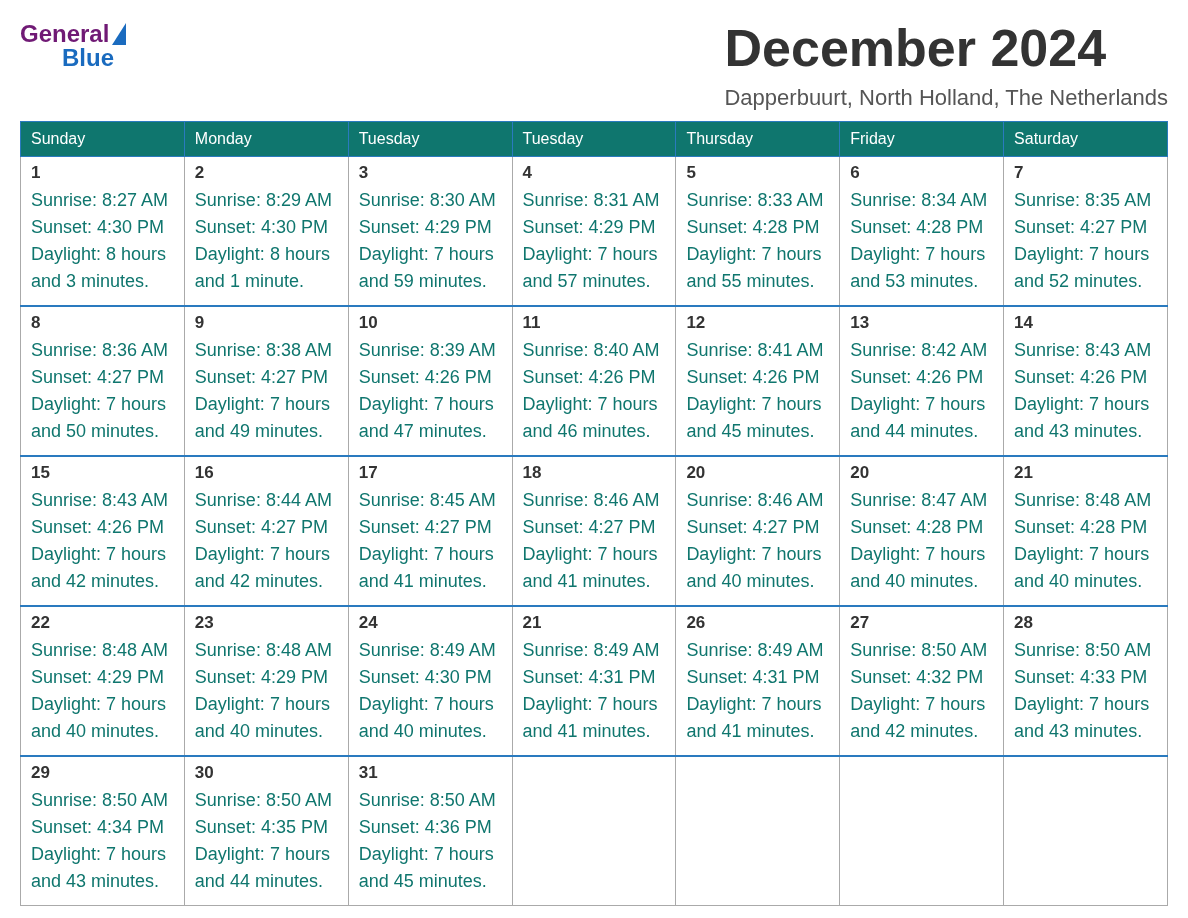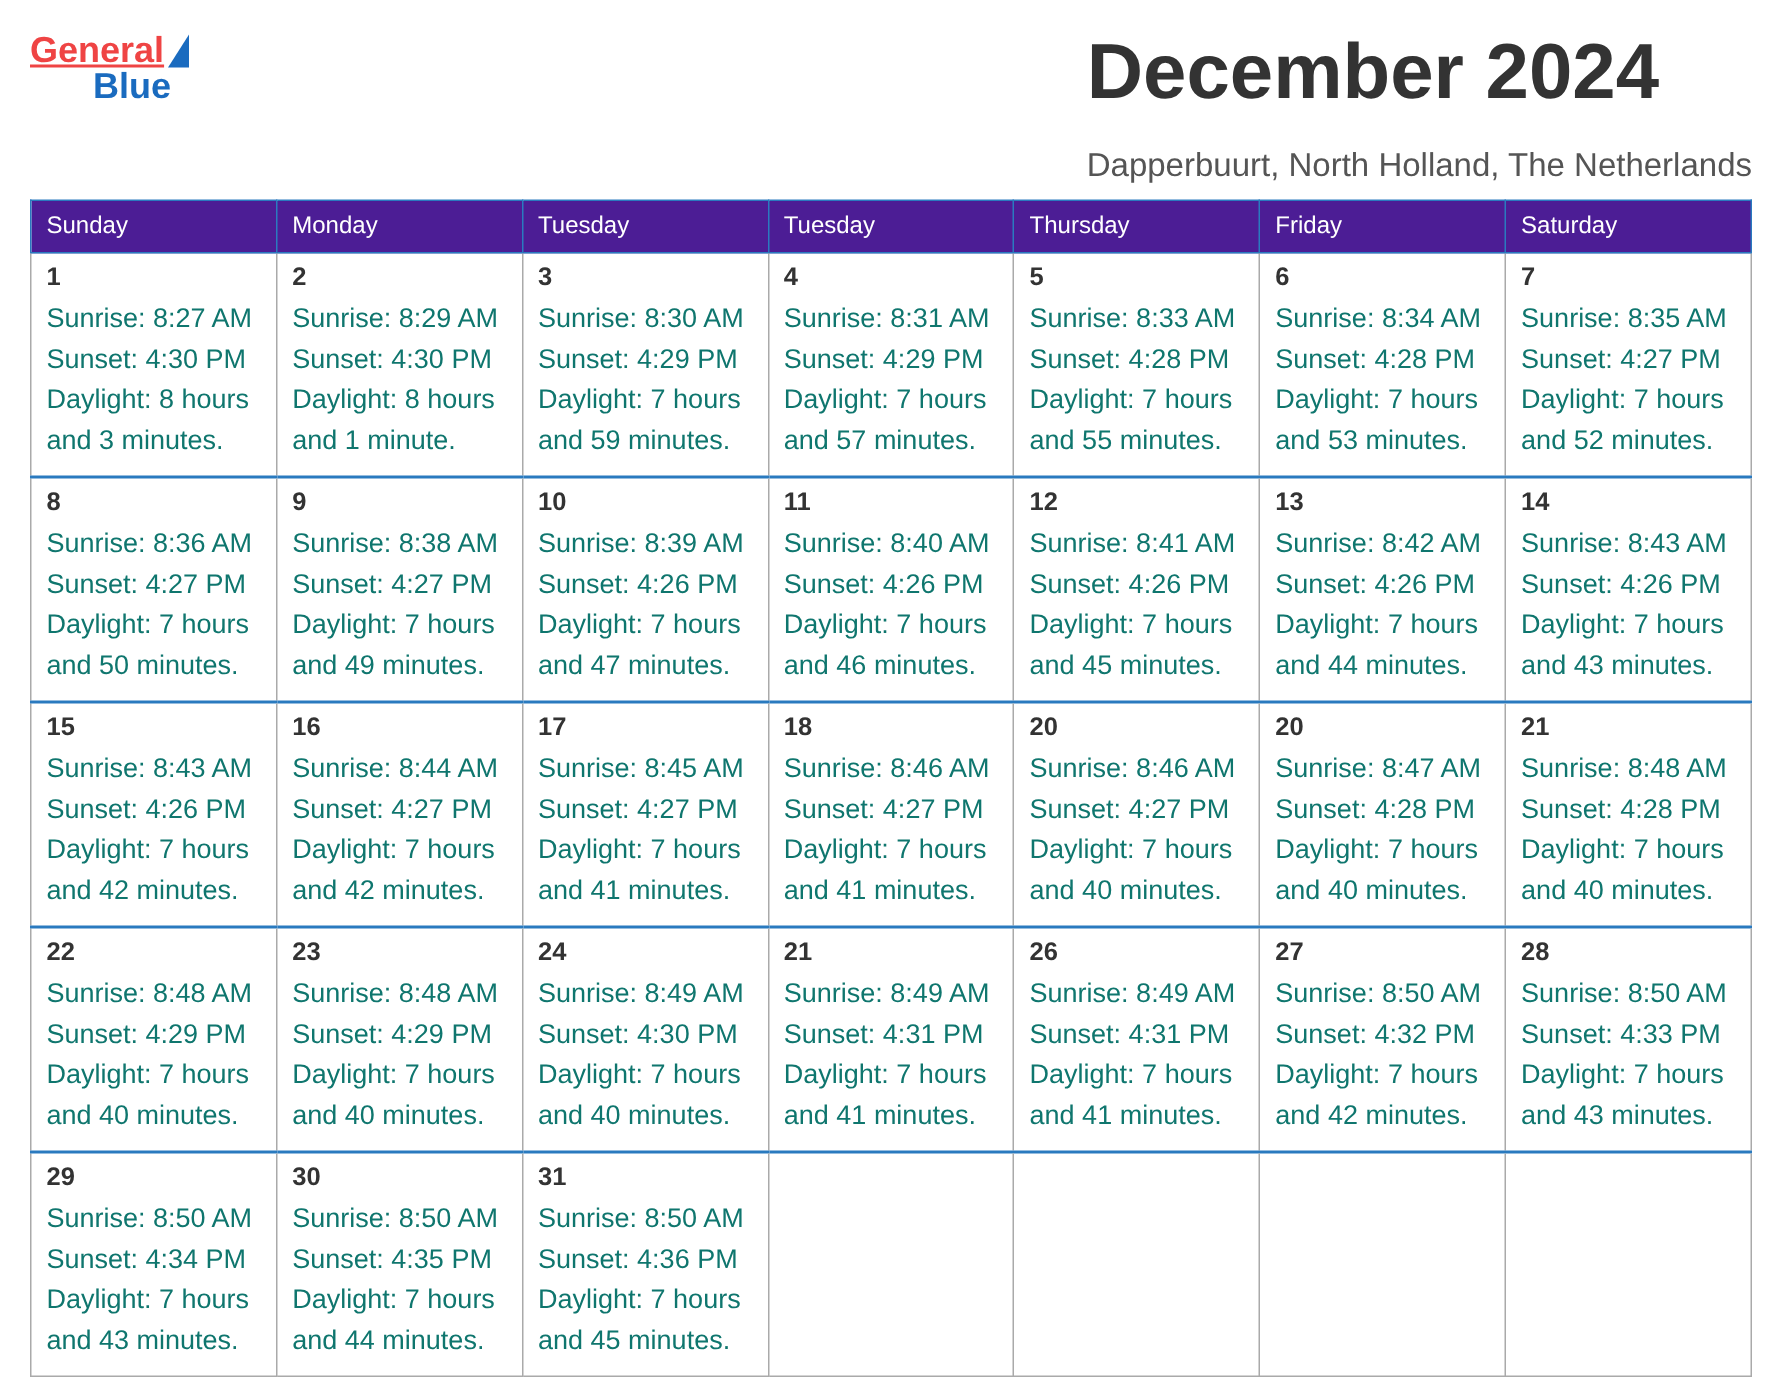--- a/index.html
+++ b/index.html
@@ -21,29 +21,29 @@
     }
     .month-title {
       font-size: 52px;
       font-weight: bold;
       color: #333;
       line-height: 1.1;
     }
     .location-subtitle {
       font-size: 22px;
       color: #555;
-      margin-top: 20px;
+      margin-top: 8px;
     }
     .calendar-table {
       width: 100%;
       border-collapse: collapse;
       margin-top: 8px;
     }
     .calendar-table th {
-      background-color: #4c1d95;
+      background-color: #0f766e;
       color: #fff;
       font-size: 16px;
       font-weight: normal;
       padding: 8px 10px;
       text-align: left;
       border: 1px solid #2a7abf;
     }
     .calendar-table td {
       vertical-align: top;
       padding: 6px 10px 10px 10px;
@@ -87,21 +87,21 @@
       margin-left: 3px;
       vertical-align: middle;
     }
   </style>
 </head>
 <body>
 
 <div class="header-area">
   <div class="logo-container">
     <div class="logo-row">
-      <span style="font-size:24px;font-weight:bold;color:#ef4444;font-family:Arial,sans-serif;text-decoration:underline;">General</span>
+      <span style="font-size:24px;font-weight:bold;color:#701a75;font-family:Arial,sans-serif;">General</span>
       <span class="logo-triangle"></span>
     </div>
     <span style="font-size:24px;font-weight:bold;color:#1a6bbf;font-family:Arial,sans-serif;margin-top:-4px;padding-left:2px;margin-left:40px;">Blue</span>
   </div>
   <div class="title-area">
     <div class="month-title">December 2024</div>
     <div class="location-subtitle">Dapperbuurt, North Holland, The Netherlands</div>
   </div>
 </div>
 

